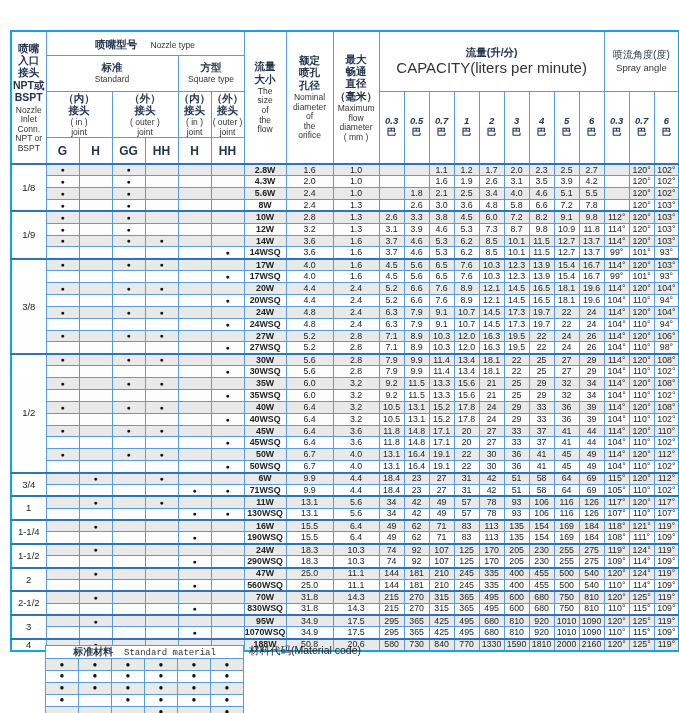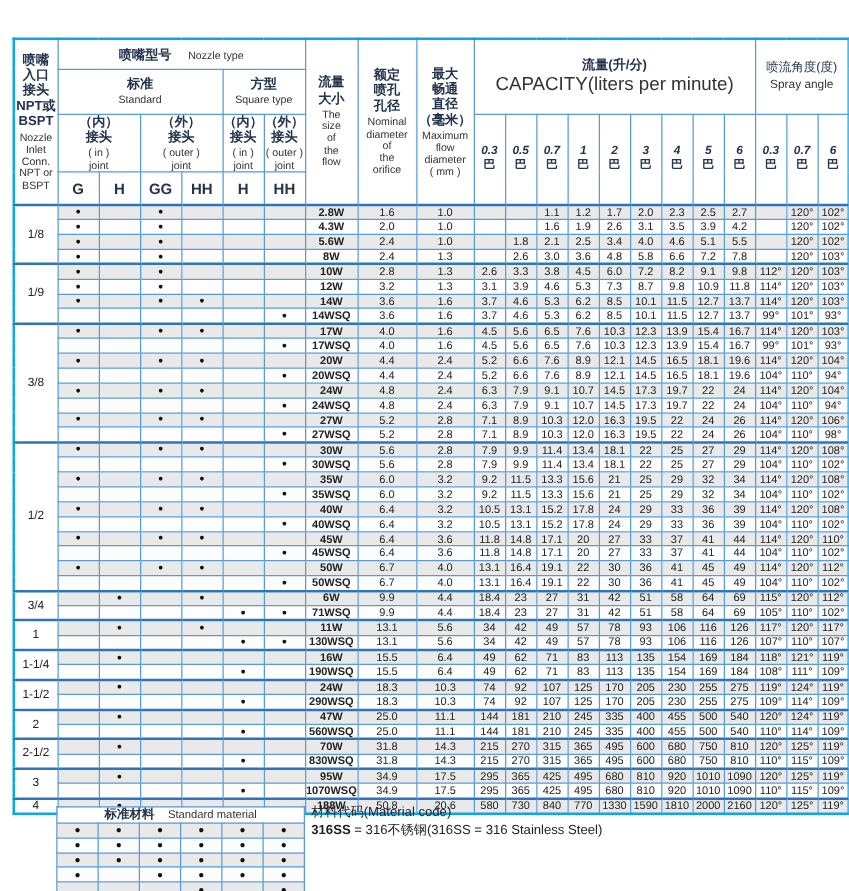--- a/index.html
+++ b/index.html
@@ -35,21 +35,21 @@
   td.size { font-size:9.5px; color:#222222; background:#ffffff !important; }
   td.model { font-weight:bold; }
   td.dotcell { font-size:7px; color:#111111; }
   tr.gstart td { border-top:2px solid #2e75b6; }
 
   
   table.material { position:absolute; left:45px; top:645px; width:198px;
     border-collapse:collapse; table-layout:fixed; border:1.5px solid #2e75b6; }
   table.material th, table.material td { border:1px solid #5b9bd5; text-align:center; padding:0; }
   table.material th { font-size:10px; color:#24344d; height:12px; background:#ffffff; }
-  table.material th .en { display:inline; font-size:9px; margin-left:8px; }
+  table.material th .en { display:inline; font-size:9px; margin-left:8px;font-family:Liberation Mono, monospace; }
   table.material th .zh { display:inline; font-size:10px; }
   table.material td { height:11px; font-size:8px; color:#111111; }
   table.material tr.odd td { background:#e9e9e9; }
   table.material tr.even td { background:#fdfdfd; }
 
   
   .notes { position:absolute; left:249px; top:644px; width:420px; }
   .note-line { font-size:10.5px; color:#222222; line-height:13.6px; white-space:nowrap; }
   .note-line b { font-weight:bold; }
 </style>
@@ -1248,16 +1248,15 @@
           <td></td>
           <td>●</td>
           <td></td>
           <td>●</td>
         </tr>
       </tbody>
   </table>
 
   <div class="notes" id="notes">
       <div class="note-line">材料代码(Material code)</div>
-      <div class="note-line"><b>316SS</b> = 316不锈钢(316SS = 316 Stainless Steel)</div>
     </div>
 
 </div>
 
 </body></html>

